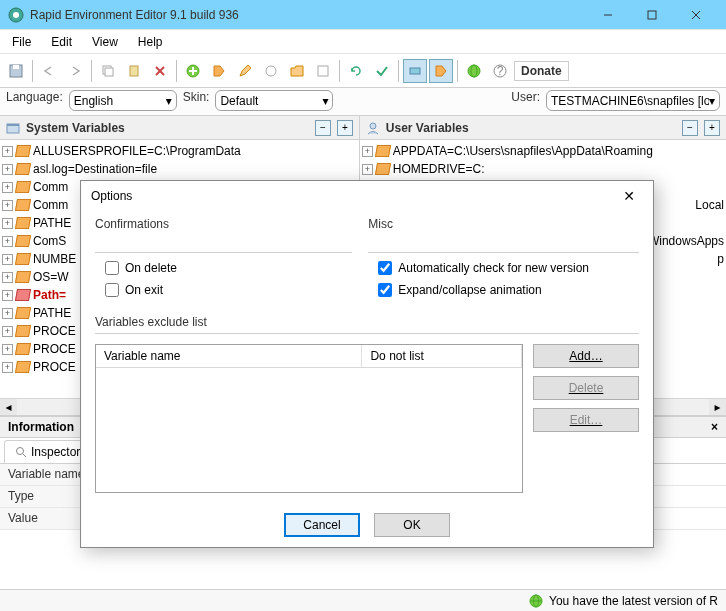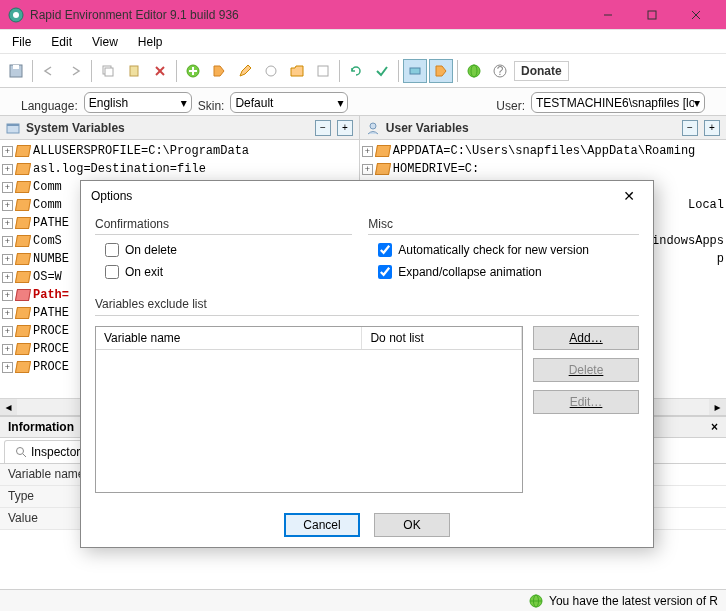--- a/index.html
+++ b/index.html
@@ -1,50 +1,50 @@
 <!DOCTYPE html>
 <html><head>
 <meta charset="utf-8">
 <style>
 * { box-sizing: border-box; margin: 0; padding: 0; font-family: "Segoe UI", Tahoma, sans-serif; font-size: 12px; }
 body { background: #fff; width: 726px; height: 611px; overflow: hidden; position: relative; }
 
-.titlebar { height: 30px; display: flex; align-items: center; padding: 0 8px; background: #ec4899; border-bottom: 1px solid #e5e5e5; }
+.titlebar { height: 30px; display: flex; align-items: center; padding: 0 8px; background: #7dd3fc; border-bottom: 1px solid #e5e5e5; }
 .titlebar .app-icon { width: 16px; height: 16px; margin-right: 6px; }
 .titlebar .title { flex: 1; color: #333; }
 .titlebar .winbtn { width: 44px; height: 28px; display: flex; align-items: center; justify-content: center; color: #555; }
 
 .menubar { height: 24px; display: flex; align-items: center; padding: 0 4px; gap: 4px; border-bottom: 1px solid #e5e5e5; }
 .menubar .menu { padding: 2px 8px; }
 
 .toolbar { height: 34px; display: flex; align-items: center; padding: 2px 4px; gap: 2px; border-bottom: 1px solid #d0d0d0; }
 .toolbar .tbtn { width: 24px; height: 24px; display: flex; align-items: center; justify-content: center; border: 1px solid transparent; }
 .toolbar .sep { width: 1px; height: 22px; background: #c0c0c0; margin: 0 2px; }
 .toolbar .donate { padding: 2px 6px; font-weight: bold; color: #333; border: 1px solid #ccc; }
 
-.filterbar { height: 28px; display: flex; align-items: flex-end; padding: 2px 21px; gap: 6px; border-bottom: 1px solid #d0d0d0; background: #fcfcfc; }
+.filterbar { height: 28px; display: flex; align-items: flex-start; padding: 2px 6px; gap: 6px; border-bottom: 1px solid #d0d0d0; background: #fcfcfc; }
 .filterbar label { color: #333; }
 .filterbar select, .filterbar .combo { height: 21px; border: 1px solid #a0a0a0; background: #fff; padding: 0 4px; }
 .filterbar .combo { display: flex; align-items: center; justify-content: space-between; border-radius: 6px; }
 .filterbar .lang { width: 108px; }
 .filterbar .skin { width: 118px; }
 .filterbar .user { width: 174px; }
 
 .panes { display: flex; height: 300px; border-bottom: 1px solid #d0d0d0; }
 .pane { flex: 1; min-width: 0; border-right: 1px solid #d0d0d0; display: flex; flex-direction: column; overflow: hidden; }
 .pane:last-child { border-right: none; }
 .pane-header { height: 24px; background: #f0f0f0; border-bottom: 1px solid #d0d0d0; display: flex; align-items: center; padding: 0 6px; gap: 6px; justify-content: space-between; }
 .pane-header .ph-title { flex: 1; font-weight: bold; color: #333; }
 .pane-header .ph-btn { width: 16px; height: 16px; border: 1px solid #7a9cb0; display: flex; align-items: center; justify-content: center; font-size: 10px; background: #eaf5fb; }
 .pane-body { flex: 1; overflow: auto; padding: 2px 0; }
 .tree-row { display: flex; align-items: center; height: 18px; padding: 0 2px; gap: 3px; white-space: nowrap; }
 .tree-row .exp { width: 11px; height: 11px; border: 1px solid #a0a0a0; display: flex; align-items: center; justify-content: center; font-size: 9px; line-height: 1; color: #555; background: #fff; }
 .tree-row .tag { width: 14px; height: 12px; background: #f7b055; border: 1px solid #d08020; transform: skewX(-10deg); }
 .tree-row .tag.red { background: #f08080; border-color: #c04040; }
-.tree-row .txt { color: #000; font-family: Liberation Mono, monospace; }
+.tree-row .txt { color: #000; }
 .tree-row .txt.red { color: #c00000; font-weight: bold; }
 .pane-body.small-scroll { scrollbar-width: thin; }
 
 .hscroll { height: 17px; background: #f0f0f0; border-top: 1px solid #d6d6d6; display: flex; }
 .hscroll .arrow { width: 17px; display: flex; align-items: center; justify-content: center; background: #e8e8e8; }
 .hscroll .track { flex: 1; }
 
 .info-header { height: 22px; background: #f0f0f0; border-top: 1px solid #d0d0d0; border-bottom: 1px solid #d0d0d0; display: flex; align-items: center; padding: 0 8px; font-weight: bold; }
 .info-header .close-x { margin-left: auto; font-family: Arial; }
 .tabstrip { height: 26px; display: flex; align-items: flex-end; padding: 0 4px; border-bottom: 1px solid #d0d0d0; }
@@ -59,21 +59,21 @@
 
 
 .backdrop { position: absolute; inset: 0; }
 .dialog { position: absolute; left: 80px; top: 180px; width: 574px; height: 368px; background: #fff; border: 1px solid #888; box-shadow: 4px 4px 18px rgba(0,0,0,0.25); display: flex; flex-direction: column; }
 .dialog .dtitle { height: 30px; display: flex; align-items: center; padding: 0 10px; }
 .dialog .dtitle .t { flex: 1; }
 .dialog .dtitle .x { padding: 4px 8px; font-family: Arial; font-size: 14px; }
 .dialog .dbody { flex: 1; padding: 6px 14px 10px 14px; display: flex; flex-direction: column; }
 .dgroups { display: flex; gap: 16px; }
 .group { flex: 1; }
-.group .gtitle { color: #333; padding-bottom: 3px; border-bottom: 1px solid #d0d0d0; margin-bottom: 8px; }
+.group .gtitle { color: #333; padding-bottom: 21px; border-bottom: 1px solid #d0d0d0; margin-bottom: 8px; }
 .chk { display: flex; align-items: center; gap: 6px; margin: 4px 0 8px 10px; }
 .chk input { width: 14px; height: 14px; }
 .exclude-title { margin-top: 10px; color: #333; padding-bottom: 4px; border-bottom: 1px solid #d0d0d0; }
 .exclude-area { display: flex; gap: 10px; margin-top: 10px; flex: 1; }
 .listbox { flex: 1; border: 1px solid #a0a0a0; background: #fff; }
 .listbox .cols { display: flex; border-bottom: 1px solid #d8d8d8; background: #fff; }
 .listbox .cols .c { padding: 4px 8px; border-right: 1px solid #e0e0e0; }
 .listbox .cols .c1 { flex: 1.4; }
 .listbox .cols .c2 { flex: 0.8; }
 .listbox .cols .c3 { flex: 1; border-right: none; }

